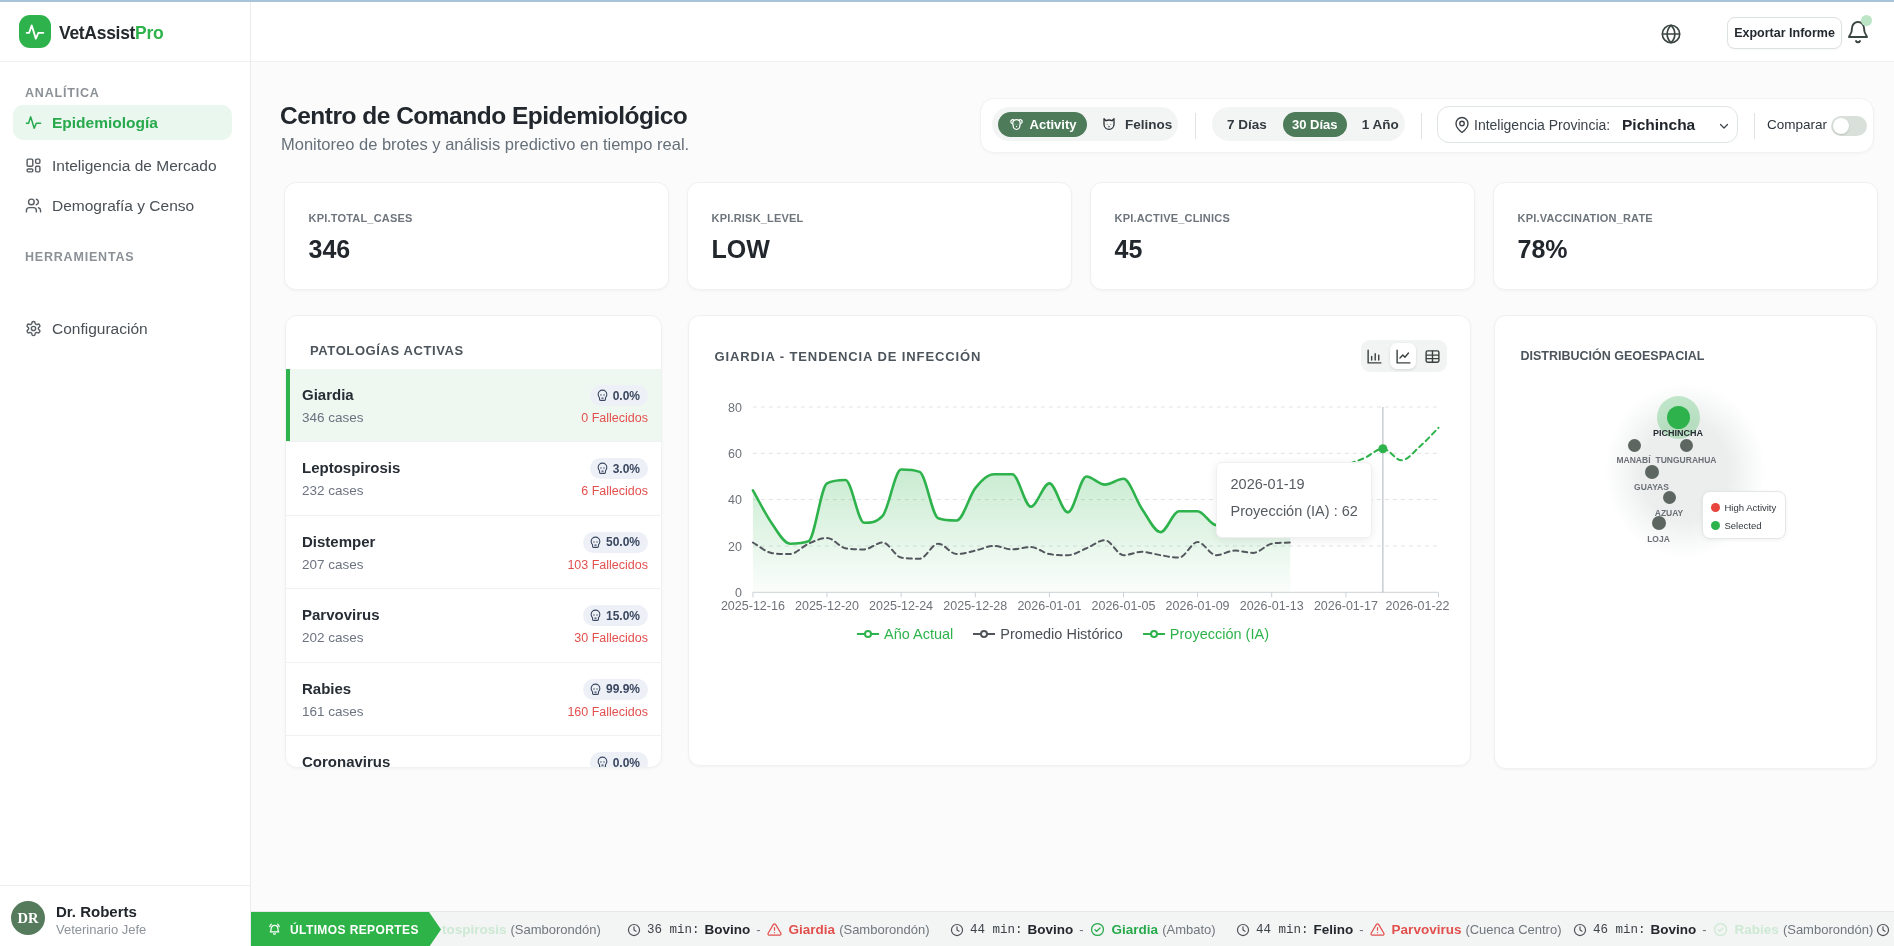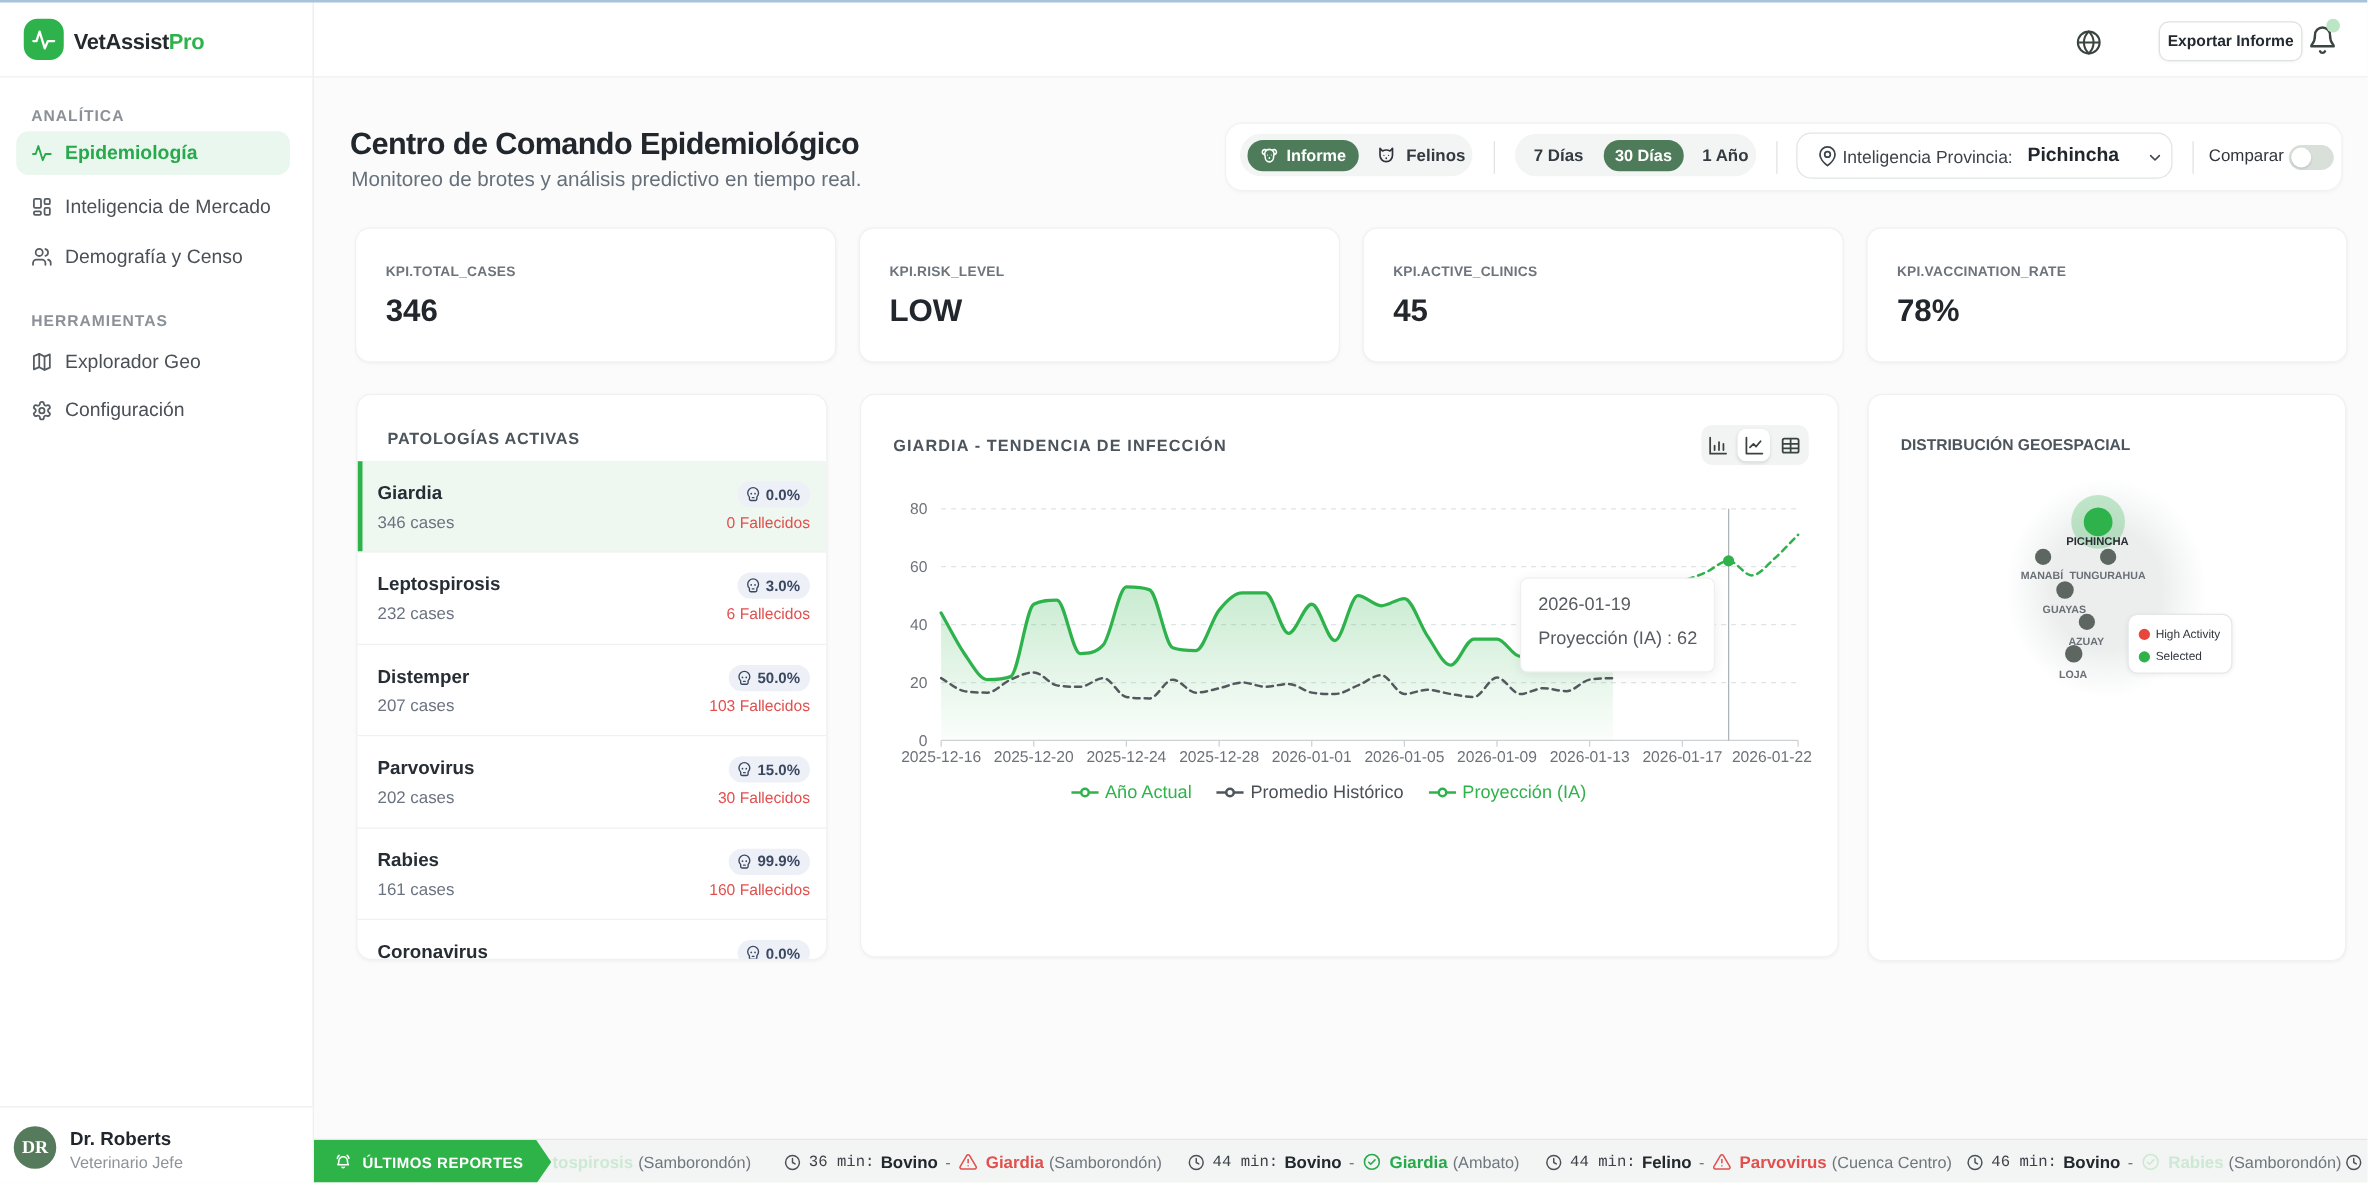--- a/index.html
+++ b/index.html
@@ -132,28 +132,20 @@
   <div class="sb-item" style="top:186px;">
       <svg width="17" height="17" viewBox="0 0 24 24" fill="none" stroke="#565d63" stroke-width="2" stroke-linecap="round" stroke-linejoin="round">
         <circle cx="9" cy="7" r="4"></circle>
         <path d="M2 21v-2a4 4 0 0 1 4-4h6a4 4 0 0 1 4 4v2"></path>
         <path d="M16 3.13a4 4 0 0 1 0 7.75"></path>
         <path d="M22 21v-2a4 4 0 0 0-3-3.87"></path>
       </svg>
       <span>Demografía y Censo</span>
     </div>
   <div class="sb-sec" style="top:248px;">HERRAMIENTAS</div>
-  <div class="sb-item" style="top:270px;">
-      <svg width="17" height="17" viewBox="0 0 24 24" fill="none" stroke="#565d63" stroke-width="2" stroke-linecap="round" stroke-linejoin="round">
-        <path d="M9 3 3 5.5v15L9 18l6 3 6-2.5v-15L15 6 9 3z"></path>
-        <path d="M9 3v15"></path>
-        <path d="M15 6v15"></path>
-      </svg>
-      <span>Explorador Geo</span>
-    </div>
   <div class="sb-item" style="top:309px;">
       <svg width="17" height="17" viewBox="0 0 24 24" fill="none" stroke="#565d63" stroke-width="2" stroke-linecap="round" stroke-linejoin="round">
         <path d="M12.22 2h-.44a2 2 0 0 0-2 2v.18a2 2 0 0 1-1 1.73l-.43.25a2 2 0 0 1-2 0l-.15-.08a2 2 0 0 0-2.73.73l-.22.38a2 2 0 0 0 .73 2.73l.15.1a2 2 0 0 1 1 1.72v.51a2 2 0 0 1-1 1.74l-.15.09a2 2 0 0 0-.73 2.73l.22.38a2 2 0 0 0 2.73.73l.15-.08a2 2 0 0 1 2 0l.43.25a2 2 0 0 1 1 1.73V20a2 2 0 0 0 2 2h.44a2 2 0 0 0 2-2v-.18a2 2 0 0 1 1-1.73l.43-.25a2 2 0 0 1 2 0l.15.08a2 2 0 0 0 2.73-.73l.22-.39a2 2 0 0 0-.73-2.73l-.15-.08a2 2 0 0 1-1-1.74v-.5a2 2 0 0 1 1-1.74l.15-.09a2 2 0 0 0 .73-2.73l-.22-.38a2 2 0 0 0-2.73-.73l-.15.08a2 2 0 0 1-2 0l-.43-.25a2 2 0 0 1-1-1.73V4a2 2 0 0 0-2-2z"></path>
         <circle cx="12" cy="12" r="3"></circle>
       </svg>
       <span>Configuración</span>
     </div>
   <div class="sb-user">
     <div class="avatar">DR</div>
     <div class="uname">Dr. Roberts</div>
@@ -181,21 +173,21 @@
   <div class="seg" style="left:11px; width:186px;">
     <div class="pill" style="width:89px; margin-left:6px;">
         <svg width="15" height="15" viewBox="0 0 24 24" fill="none" stroke="#fff" stroke-width="2" stroke-linecap="round" stroke-linejoin="round">
           <path d="M8.2 5.2a3.1 3.1 0 1 0-3 5.2"></path>
           <path d="M15.8 5.2a3.1 3.1 0 1 1 3 5.2"></path>
           <path d="M8.2 5.2C9.3 4.5 10.6 4 12 4s2.7.5 3.8 1.2C17.2 6.3 18 8 18 10c0 1.2-.2 2.4-.7 3.4A6 6 0 0 1 12 20a6 6 0 0 1-5.3-6.6c-.5-1-.7-2.2-.7-3.4 0-2 .8-3.7 2.2-4.8z"></path>
           <circle cx="9.6" cy="11.3" r="0.7" fill="#fff" stroke="none"></circle>
           <circle cx="14.4" cy="11.3" r="0.7" fill="#fff" stroke="none"></circle>
           <path d="M12 14.8v.4"></path>
         </svg>
-        <span style="margin-left:6px;">Informe</span>
+        <span style="margin-left:6px;">Activity</span>
       </div>
     <svg style="margin-left:14px;" width="16" height="16" viewBox="0 0 24 24" fill="none" stroke="#2c3237" stroke-width="2" stroke-linecap="round" stroke-linejoin="round">
         <path d="M4.5 4l3 3.2C8.8 6.4 10.3 6 12 6s3.2.4 4.5 1.2l3-3.2v8.3c0 4.3-3.3 7.7-7.5 7.7s-7.5-3.4-7.5-7.7V4z"></path>
         <circle cx="9.2" cy="12.5" r="0.7" fill="#2c3237" stroke="none"></circle>
         <circle cx="14.8" cy="12.5" r="0.7" fill="#2c3237" stroke="none"></circle>
         <path d="M12 15.8v.4"></path>
       </svg>
     <span class="segtxt" style="margin-left:8px;">Felinos</span>
   </div>
   <div class="vdiv" style="left:214px;"></div>

